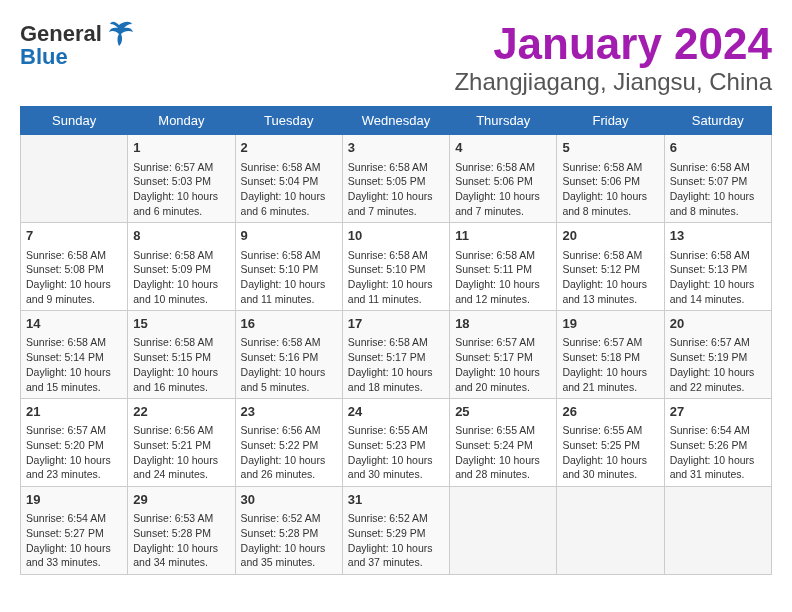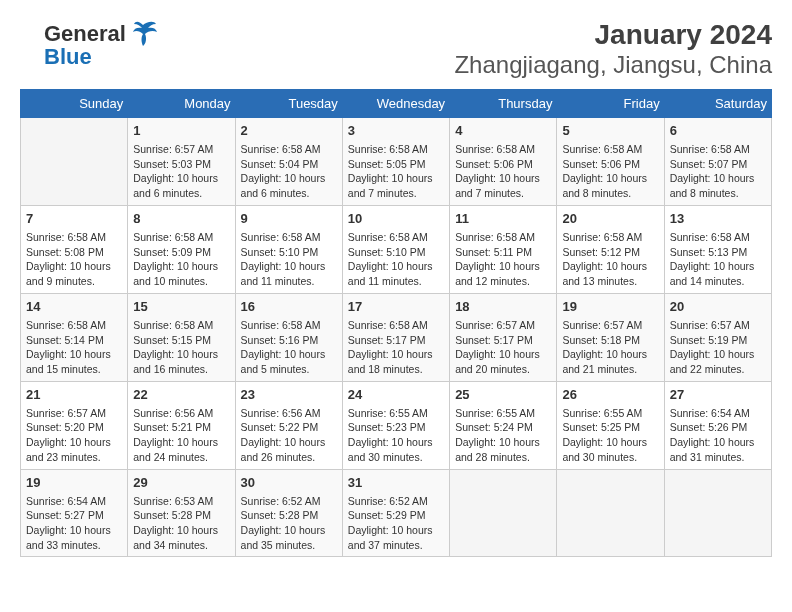--- a/index.html
+++ b/index.html
@@ -17,46 +17,45 @@
       margin-bottom: 10px;
     }
     .logo {
       display: flex;
       flex-direction: column;
       align-items: flex-start;
     }
     .logo-wrapper {
       display: flex;
       gap: 2px;
-      margin-left: 24px;
     }
     .title-block {
       text-align: right;
     }
     .title-block h1 {
-      font-size: 28px;
+      font-size: 44px;
       font-weight: bold;
-      color: #404040;
+      color: #a21caf;
       line-height: 1.1;
     }
     .title-block h2 {
       font-size: 24px;
       color: #555;
       font-weight: normal;
     }
     table {
       width: 100%;
       border-collapse: collapse;
       font-size: 11px;
     }
     thead tr th {
       background-color: #2a6db5;
       color: #fff;
       padding: 6px 4px;
-      text-align: right;
+      text-align: center;
       font-size: 13px;
       font-weight: normal;
       border: 1px solid #2a6db5;
     }
     tbody tr td {
       border: 1px solid #ccc;
       padding: 4px 5px;
       vertical-align: top;
       font-size: 10.5px;
       color: #333;

